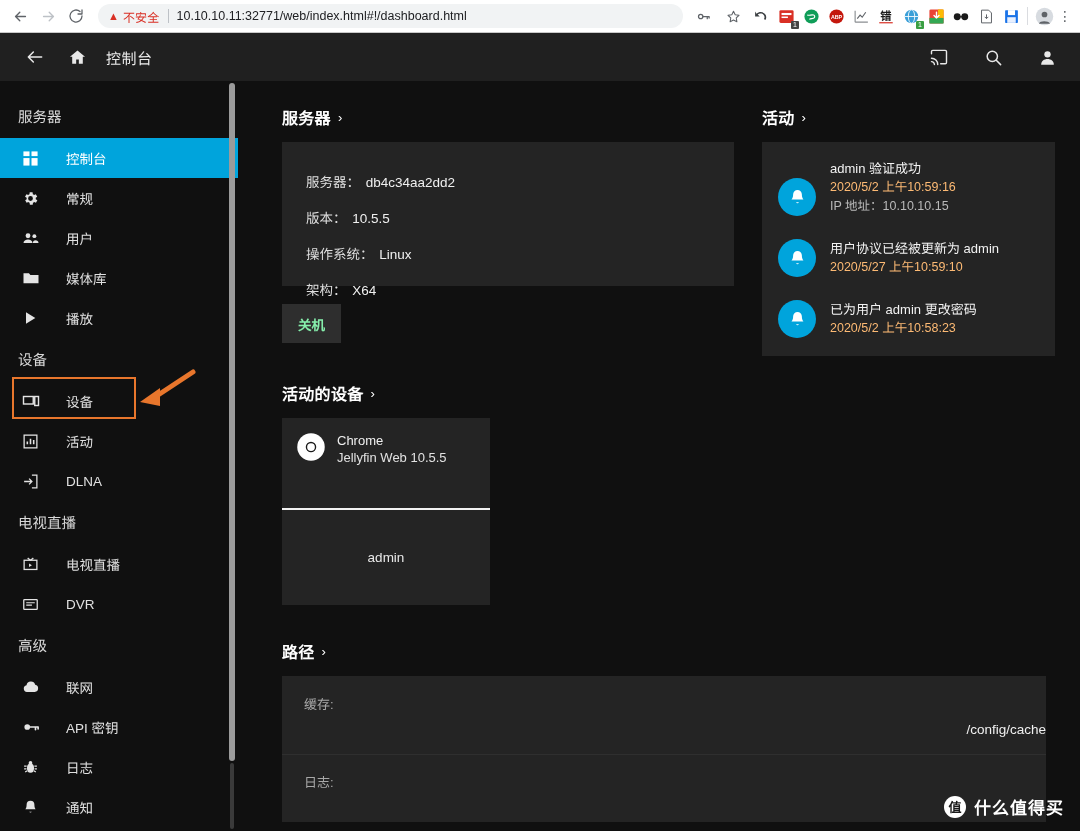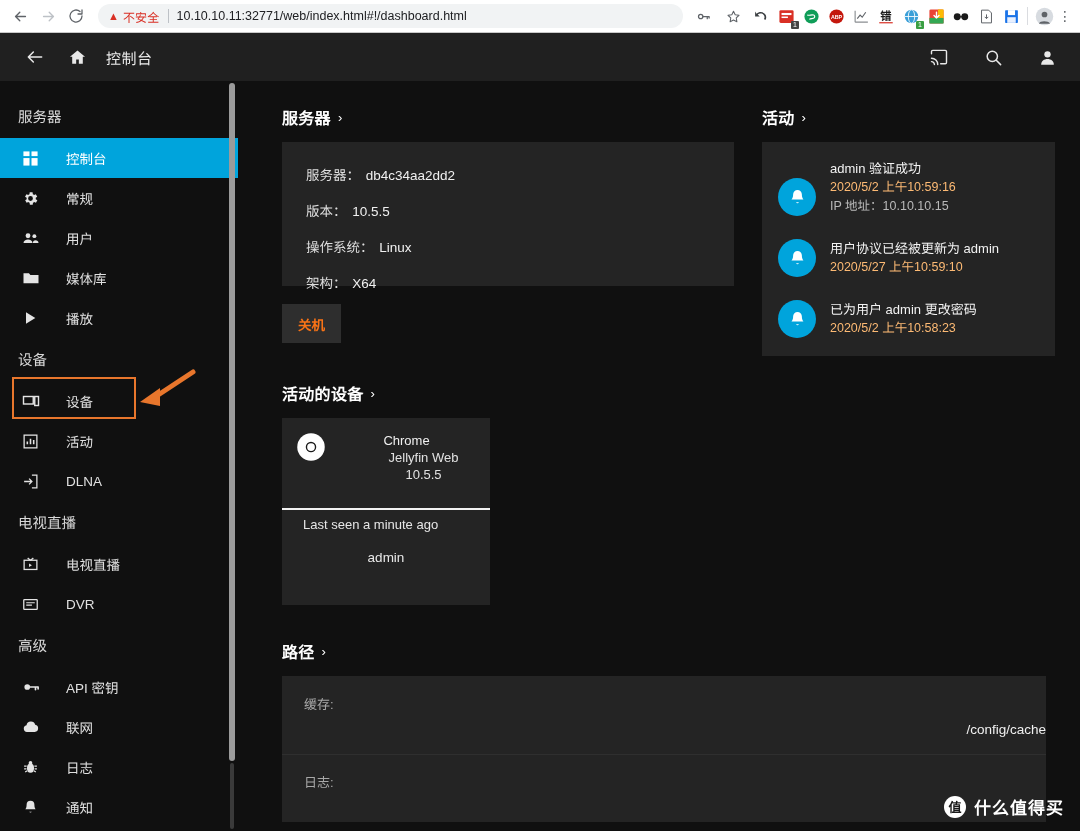--- a/index.html
+++ b/index.html
@@ -177,50 +177,50 @@
   .sec-title {
     color: #ffffff; font-size: 16px; font-weight: 700;
     margin-bottom: 13px; display: flex; align-items: center;
     letter-spacing: 0.3px;
   }
   .sec-title .chev { margin-left: 7px; font-size: 13px; font-weight: 400; color: #ffffff; }
 
   .card {
     background: #242424;
   }
-  .server-card { padding: 22px 24px 24px 24px; height: 144px; }
+  .server-card { padding: 29px 24px 24px 24px; height: 144px; }
   .srv-row {
     color: #e6e6e6; font-size: 13.5px; margin-bottom: 16px;
     white-space: nowrap;
   }
   .srv-row:last-child { margin-bottom: 0; }
   .srv-key { color: #dedede; }
   .srv-val { color: #f0f0f0; margin-left: 2px; }
 
   .btn-shutdown {
     margin-top: 18px;
     display: inline-flex; align-items: center; justify-content: center;
     min-width: 58px; height: 39px;
     background: #2e2e2e;
-    color: #f97316; font-size: 13.5px; font-weight: 700;
+    color: #86efac; font-size: 13.5px; font-weight: 700;
     padding: 0 16px;
     border: none;
     font-family: inherit;
   }
 
   
   .device-wrap { margin-top: 38px; }
   .device-card {
     width: 208px;
     background: #242424;
   }
   .dev-top { padding: 14px 14px 0 14px; height: 90px; }
-  .dev-head { display: flex; align-items: flex-start; gap: 11px; text-align: center; }
+  .dev-head { display: flex; align-items: flex-start; gap: 11px; }
   .dev-name { color: #f0f0f0; font-size: 13px; line-height: 17px; }
-  .dev-client { color: #e2e2e2; font-size: 13px; line-height: 17px; margin-left: 34px; }
+  .dev-client { color: #e2e2e2; font-size: 13px; line-height: 17px; }
   .dev-lastseen {
     color: #e6e6e6; font-size: 13px;
     padding: 0 0 12px 7px;
     margin-top: 34px;
   }
   .dev-divider { height: 2px; background: #f2f2f2; }
   .dev-bottom {
     height: 95px;
     display: flex; align-items: center; justify-content: center;
   }
@@ -538,34 +538,34 @@
               <rect x="2.5" y="5" width="19" height="14" rx="1"></rect>
               <path d="M6 9.5h12M6 13h8" stroke-width="1.7"></path>
             </svg>
         </span>
         <span class="lbl">DVR</span>
       </div>
 
       <div class="side-header">高级</div>
       <div class="side-item">
         <span class="ico">
+          <svg width="18" height="18" viewBox="0 0 24 24" fill="currentColor">
+              <path d="M6.5 18.5A4.5 4.5 0 0 1 6 9.6 6 6 0 0 1 17.6 9a4.8 4.8 0 0 1-.6 9.5z"></path>
+            </svg>
+        </span>
+        <span class="lbl">联网</span>
+      </div>
+      <div class="side-item">
+        <span class="ico">
           <svg width="18" height="18" viewBox="0 0 24 24" fill="none" stroke="currentColor" stroke-width="2.2" stroke-linecap="round">
               <circle cx="7" cy="12" r="3.8" fill="currentColor" stroke="none"></circle>
               <path d="M10.5 12H21M18 12v3.6M21.5 12v2.6"></path>
             </svg>
         </span>
         <span class="lbl">API 密钥</span>
-      </div>
-      <div class="side-item">
-        <span class="ico">
-          <svg width="18" height="18" viewBox="0 0 24 24" fill="currentColor">
-              <path d="M6.5 18.5A4.5 4.5 0 0 1 6 9.6 6 6 0 0 1 17.6 9a4.8 4.8 0 0 1-.6 9.5z"></path>
-            </svg>
-        </span>
-        <span class="lbl">联网</span>
       </div>
       <div class="side-item">
         <span class="ico">
           <svg width="17" height="17" viewBox="0 0 24 24" fill="currentColor">
               <ellipse cx="12" cy="13" rx="5" ry="6.5"></ellipse>
               <circle cx="12" cy="5.5" r="2.6"></circle>
               <path d="M3 10h3.5M17.5 10H21M3 14h3.2M17.8 14H21M4.5 18.5l2.8-2M16.7 16.5l2.8 2" stroke="currentColor" stroke-width="1.7"></path>
             </svg>
         </span>
         <span class="lbl">日志</span>
@@ -643,21 +643,20 @@
                     <path d="M12 7.8h9.3M12 12l-4.6 8M12 12l-4.7-8" stroke="#fff" stroke-width="0" fill="none"></path>
                     <path d="M12 2a10 10 0 0 1 8.7 5H12a5 5 0 0 0-4.3 2.5z" fill="#fff"></path>
                     <circle cx="12" cy="12" r="3.1" fill="#fff"></circle>
                   </svg>
               </span>
               <div>
                 <div class="dev-name">Chrome</div>
                 <div class="dev-client">Jellyfin Web 10.5.5</div>
               </div>
             </div>
-            <div class="dev-lastseen">Last seen a minute ago</div>
           </div>
           <div class="dev-divider"></div>
           <div class="dev-bottom">
             <span class="dev-user">admin</span>
           </div>
         </div>
       </div>
 
       
       <div class="paths-wrap">

